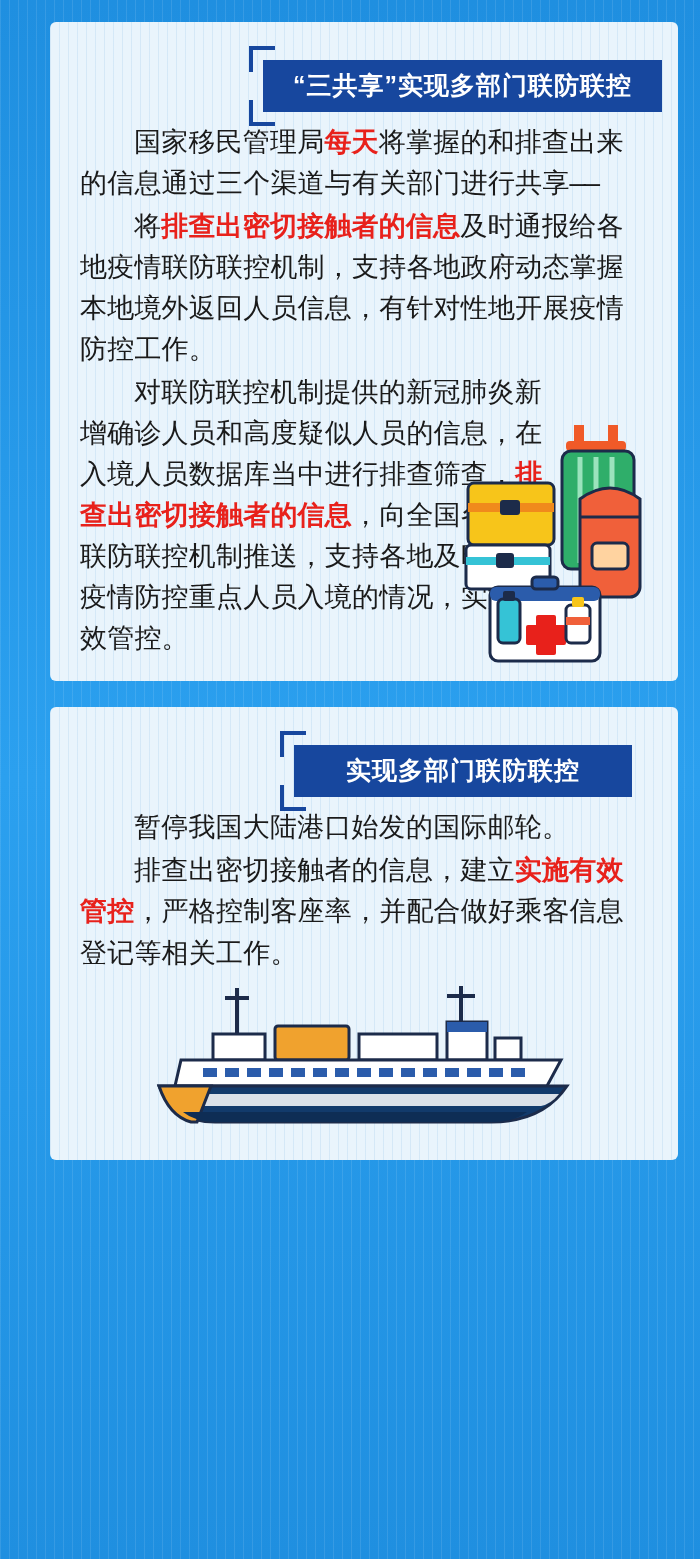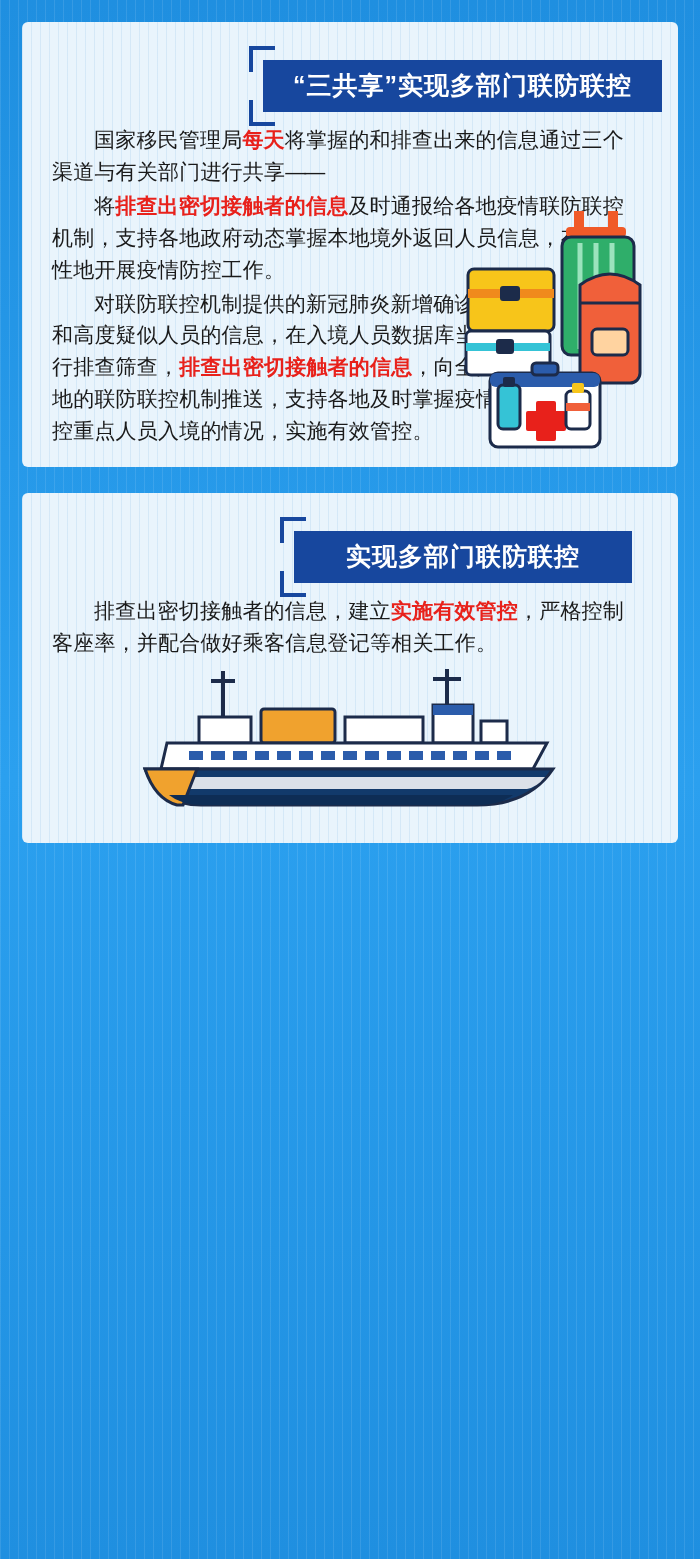--- a/index.html
+++ b/index.html
@@ -27,20 +27,21 @@
   .card {
     position: relative;
     background: #eaf5fd;
     border-radius: 6px;
     margin-bottom: 26px;
     padding: 0 0 10px 0;
     overflow: hidden;
     background-image:
       repeating-linear-gradient(90deg, rgba(140,190,230,0.22) 0px, rgba(140,190,230,0.22) 1px, rgba(0,0,0,0) 1px, rgba(0,0,0,0) 9px);
     background-color: #e9f4fc;
+    margin-left: 28px;
   }
 
   .card-inner { padding: 0 16px; }
 
   
   .banner-wrap {
     position: relative;
     padding: 38px 0 12px 0;
     display: flex;
     justify-content: flex-end;
@@ -75,24 +76,25 @@
     width: 22px;
     height: 22px;
     border-left: 4px solid #17479e;
     border-bottom: 4px solid #17479e;
   }
   .banner-2 { margin-right: 46px; padding: 13px 52px 14px 52px; }
 
   
   .body-text {
     color: #1a1a1a;
-    font-size: 21px;
+    font-size: 27px;
     line-height: 1.52;
     letter-spacing: 0.2px;
     padding: 0 29px 0 14px;
+    font-family: Liberation Mono, monospace;
   }
   .para { margin: 0 0 2px 0; text-indent: 2em; }
   .hl { color: #e8211b; font-weight: bold; }
   .dash { letter-spacing: -2px; }
 
   .narrow { max-width: 470px; }
 
   
   .illus-luggage {
     position: absolute;
@@ -180,20 +182,21 @@
 
   <div class="card">
 
     <div class="banner-wrap">
       <div class="banner banner-2">实现多部门联防联控</div>
     </div>
 
     <div class="card-inner">
       <div class="body-text">
 
+        <p class="para"><span>暂停我国大陆港口始发的国际邮轮。</span></p>
 
         <p class="para"><span>排查出密切接触者的信息，建立</span><span class="hl">实施有效管控</span><span>，严格控制客座率，并配合做好乘客信息登记等相关工作。</span></p>
 
       </div>
     </div>
 
     <svg class="illus-ship" viewBox="0 0 470 160" aria-hidden="true">
 
       <line x1="108" y1="6" x2="108" y2="54" stroke="#1c2b4a" stroke-width="4"></line>
       <line x1="96" y1="16" x2="120" y2="16" stroke="#1c2b4a" stroke-width="4"></line>

